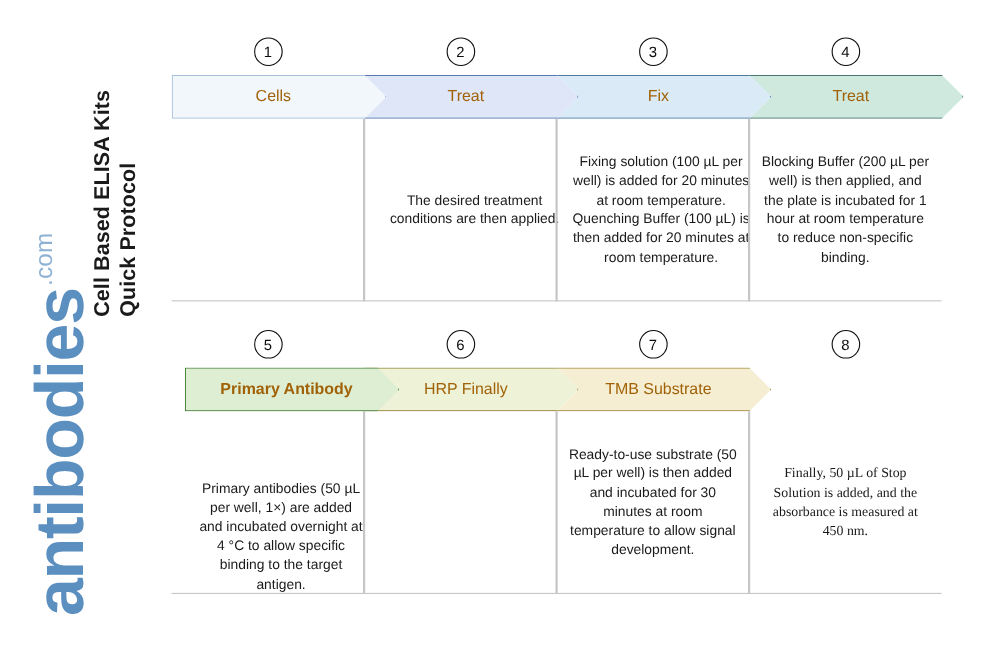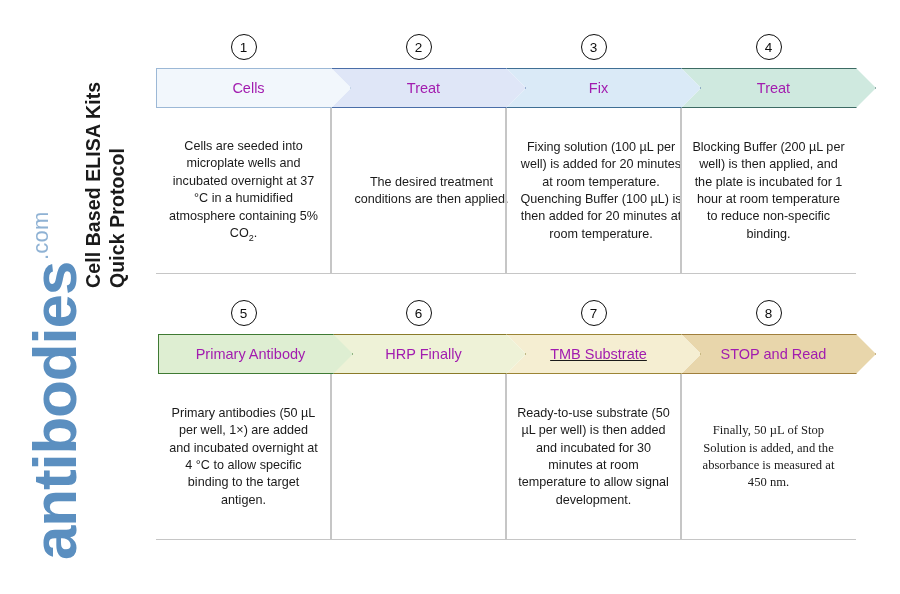--- a/index.html
+++ b/index.html
@@ -116,21 +116,21 @@
   .chev-shape {
     position: absolute;
     inset: 0;
     border: 1.2px solid;
     box-sizing: border-box;
   }
   .chev-label {
     position: relative;
     z-index: 2;
     font-size: 14.5px;
-    color: #a21caf;
+    color: #a16207;
     white-space: nowrap;
     padding-right: 10px;
   }
 
   
   .panels {
     position: relative;
     width: 700px;
     height: 166px;
     border-bottom: 1.6px solid #c6c6c6;
@@ -193,23 +193,20 @@
       <div class="chevron" style="left: 350px; width: 195px; z-index: 8;">
         <div class="chev-shape" style="background: rgb(218, 234, 247); border-color: rgb(63, 111, 148); clip-path: polygon(0px 0px, calc(100% - 20px) 0px, 100% 50%, calc(100% - 20px) 100%, 0px 100%, 20px 50%);"></div>
         <span class="chev-label">Fix</span>
       </div>
       <div class="chevron" style="left: 525px; width: 195px; z-index: 7;">
         <div class="chev-shape" style="background: rgb(207, 233, 223); border-color: rgb(61, 107, 100); clip-path: polygon(0px 0px, calc(100% - 20px) 0px, 100% 50%, calc(100% - 20px) 100%, 0px 100%, 20px 50%);"></div>
         <span class="chev-label">Treat</span>
       </div>
     </div>
   <div class="panels">
-      <div class="panel" style="left: 0px; width: 175px;">
-        <div class="panel-text">Cells are seeded into microplate wells and incubated overnight at 37 °C in a humidified atmosphere containing 5% CO<sub>2</sub>.</div>
-      </div>
       <div class="panel" style="left: 175px; width: 201px;">
         <div class="panel-text">The desired treatment conditions are then applied.</div>
       </div>
       <div class="vdiv" style="left: 174.2px;"></div>
       <div class="panel" style="left: 350px; width: 190px;">
         <div class="panel-text">Fixing solution (100 µL per well) is added for 20 minutes at room temperature. Quenching Buffer (100 µL) is then added for 20 minutes at room temperature.</div>
       </div>
       <div class="vdiv" style="left: 349.2px;"></div>
       <div class="panel" style="left: 525px; width: 175px;">
         <div class="panel-text">Blocking Buffer (200 µL per well) is then applied, and the plate is incubated for 1 hour at room temperature to reduce non-specific binding.</div>
@@ -219,39 +216,35 @@
 </div>
 
 <div class="flow-row" id="row-2">
   <div class="badges">
       <div class="badge" style="left: 74.5px;">5</div>
       <div class="badge" style="left: 249.5px;">6</div>
       <div class="badge" style="left: 424.5px;">7</div>
       <div class="badge" style="left: 599.5px;">8</div>
     </div>
   <div class="chevron-strip">
-      <div class="chevron" style="left: 2px; width: 195px; z-index: 10;">
+      <div class="chevron" style="left: 12px; width: 195px; z-index: 10; font-weight: bold;">
         <div class="chev-shape" style="background: rgb(222, 238, 210); border-color: rgb(63, 122, 51); clip-path: polygon(0px 0px, calc(100% - 20px) 0px, 100% 50%, calc(100% - 20px) 100%, 0px 100%);"></div>
         <span class="chev-label">Primary Antibody</span>
       </div>
       <div class="chevron" style="left: 175px; width: 195px; z-index: 9;">
         <div class="chev-shape" style="background: rgb(238, 242, 215); border-color: rgb(138, 123, 42); clip-path: polygon(0px 0px, calc(100% - 20px) 0px, 100% 50%, calc(100% - 20px) 100%, 0px 100%, 20px 50%);"></div>
         <span class="chev-label">HRP Finally</span>
       </div>
-      <div class="chevron" style="left: 350px; width: 195px; z-index: 8; text-decoration: underline;">
+      <div class="chevron" style="left: 350px; width: 195px; z-index: 8;">
         <div class="chev-shape" style="background: rgb(245, 238, 210); border-color: rgb(156, 133, 53); clip-path: polygon(0px 0px, calc(100% - 20px) 0px, 100% 50%, calc(100% - 20px) 100%, 0px 100%, 20px 50%);"></div>
         <span class="chev-label">TMB Substrate</span>
       </div>
-      <div class="chevron" style="left: 525px; width: 195px; z-index: 7;">
-        <div class="chev-shape" style="background: rgb(232, 214, 171); border-color: rgb(160, 127, 60); clip-path: polygon(0px 0px, calc(100% - 20px) 0px, 100% 50%, calc(100% - 20px) 100%, 0px 100%, 20px 50%);"></div>
-        <span class="chev-label">STOP and Read</span>
-      </div>
     </div>
   <div class="panels">
-      <div class="panel" style="left: 0px; width: 175px;">
+      <div class="panel" style="left: 12px; width: 175px; align-items: flex-end;">
         <div class="panel-text">Primary antibodies (50 µL per well, 1×) are added and incubated overnight at 4 °C to allow specific binding to the target antigen.</div>
       </div>
       <div class="vdiv" style="left: 174.2px;"></div>
       <div class="panel" style="left: 350px; width: 175px;">
         <div class="panel-text">Ready-to-use substrate (50 µL per well) is then added and incubated for 30 minutes at room temperature to allow signal development.</div>
       </div>
       <div class="vdiv" style="left: 349.2px;"></div>
       <div class="panel" style="left: 525px; width: 175px; font-family: Liberation Serif, serif;">
         <div class="panel-text">Finally, 50 µL of Stop Solution is added, and the absorbance is measured at 450 nm.</div>
       </div>

